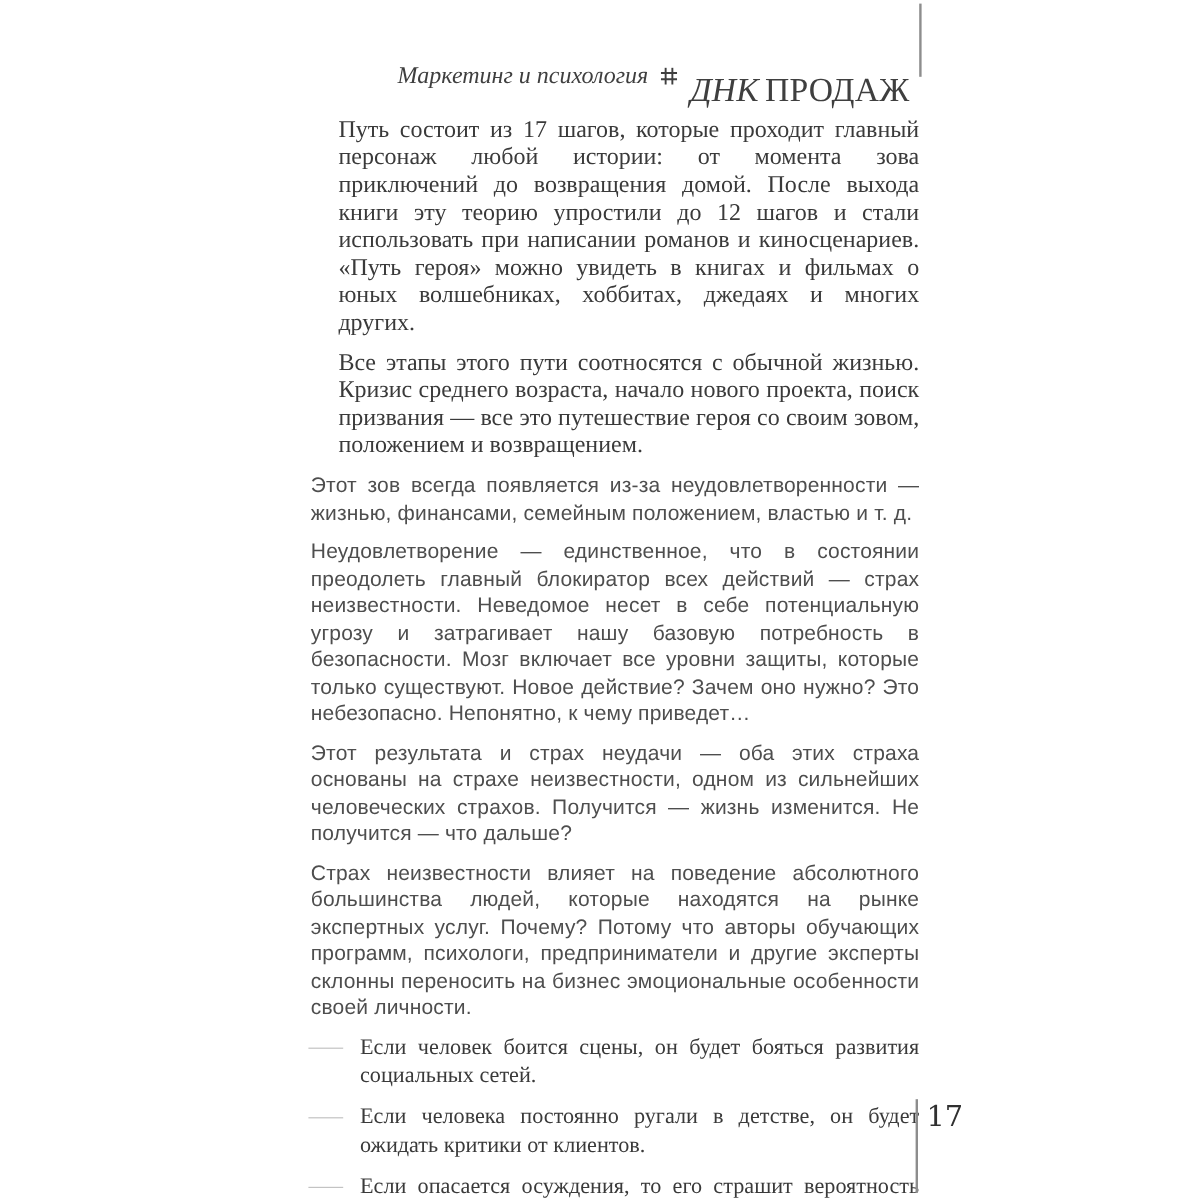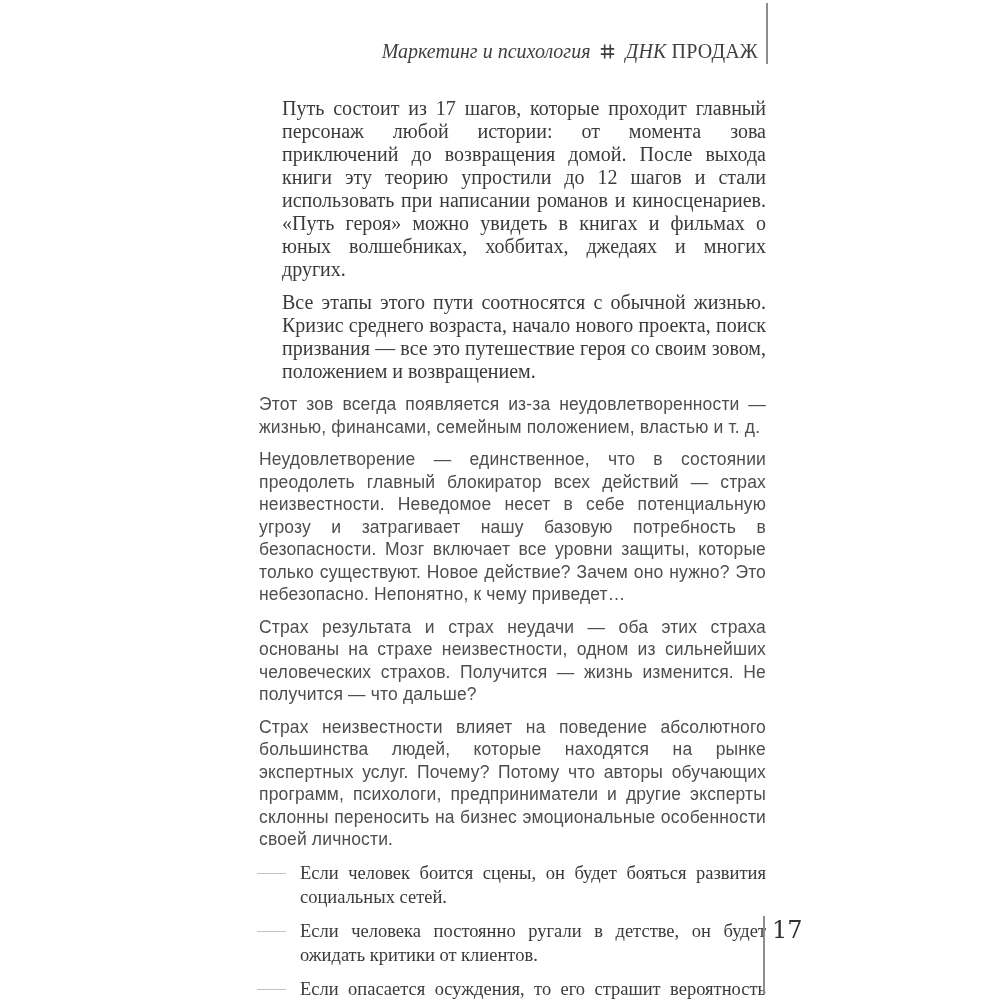--- a/index.html
+++ b/index.html
@@ -35,22 +35,23 @@
     font-size: 20px;
   }
   .hash-icon {
     display: inline-flex;
     align-items: center;
     color: #3f3f3f;
     margin: 0 1px;
   }
   .book-title {
     font-family: "Liberation Serif", serif;
-    font-size: 20px;
+    font-size: 28px;
     letter-spacing: 0.2px;
+    margin-top: 24px;
   }
   .book-title .w1 {
     font-style: italic;
     margin-right: 5px;
   }
   .header-rule {
     position: absolute;
     left: 766px;
     top: 3px;
     width: 2px;
@@ -146,21 +147,21 @@
       <span class="w1">ДНК</span><span class="w2">ПРОДАЖ</span>
     </span>
   </div>
   <div class="header-rule"></div>
 
   <div class="content">
     <p class="para serif indented">Путь состоит из 17 шагов, которые проходит главный персонаж любой истории: от момента зова приключений до возвращения домой. После выхода книги эту теорию упростили до 12 шагов и стали использовать при написании романов и киносценариев. «Путь героя» можно увидеть в книгах и фильмах о юных волшебниках, хоббитах, джедаях и многих других.</p>
     <p class="para serif indented">Все этапы этого пути соотносятся с обычной жизнью. Кризис среднего возраста, начало нового проекта, поиск призвания — все это путешествие героя со своим зовом, положением и возвращением.</p>
     <p class="para sans">Этот зов всегда появляется из-за неудовлетворенности — жизнью, финансами, семейным положением, властью и т. д.</p>
     <p class="para sans">Неудовлетворение — единственное, что в состоянии преодолеть главный блокиратор всех действий — страх неизвестности. Неведомое несет в себе потенциальную угрозу и затрагивает нашу базовую потребность в безопасности. Мозг включает все уровни защиты, которые только существуют. Новое действие? Зачем оно нужно? Это небезопасно. Непонятно, к чему приведет…</p>
-    <p class="para sans">Страх результата и страх неудачи — оба этих страха основаны на страхе неизвестности, одном из сильнейших человеческих страхов. Получится — жизнь изменится. Не получится — что дальше?</p>
+    <p class="para sans">Этот результата и страх неудачи — оба этих страха основаны на страхе неизвестности, одном из сильнейших человеческих страхов. Получится — жизнь изменится. Не получится — что дальше?</p>
     <p class="para sans">Страх неизвестности влияет на поведение абсолютного большинства людей, которые находятся на рынке экспертных услуг. Почему? Потому что авторы обучающих программ, психологи, предприниматели и другие эксперты склонны переносить на бизнес эмоциональные особенности своей личности.</p>
 
     <div class="bullets">
       <div class="bullet">
         <span class="marker"></span>
         <span>Если человек боится сцены, он будет бояться развития социальных сетей.</span>
       </div>
       <div class="bullet">
         <span class="marker"></span>
         <span>Если человека постоянно ругали в детстве, он будет ожидать критики от клиентов.</span>

